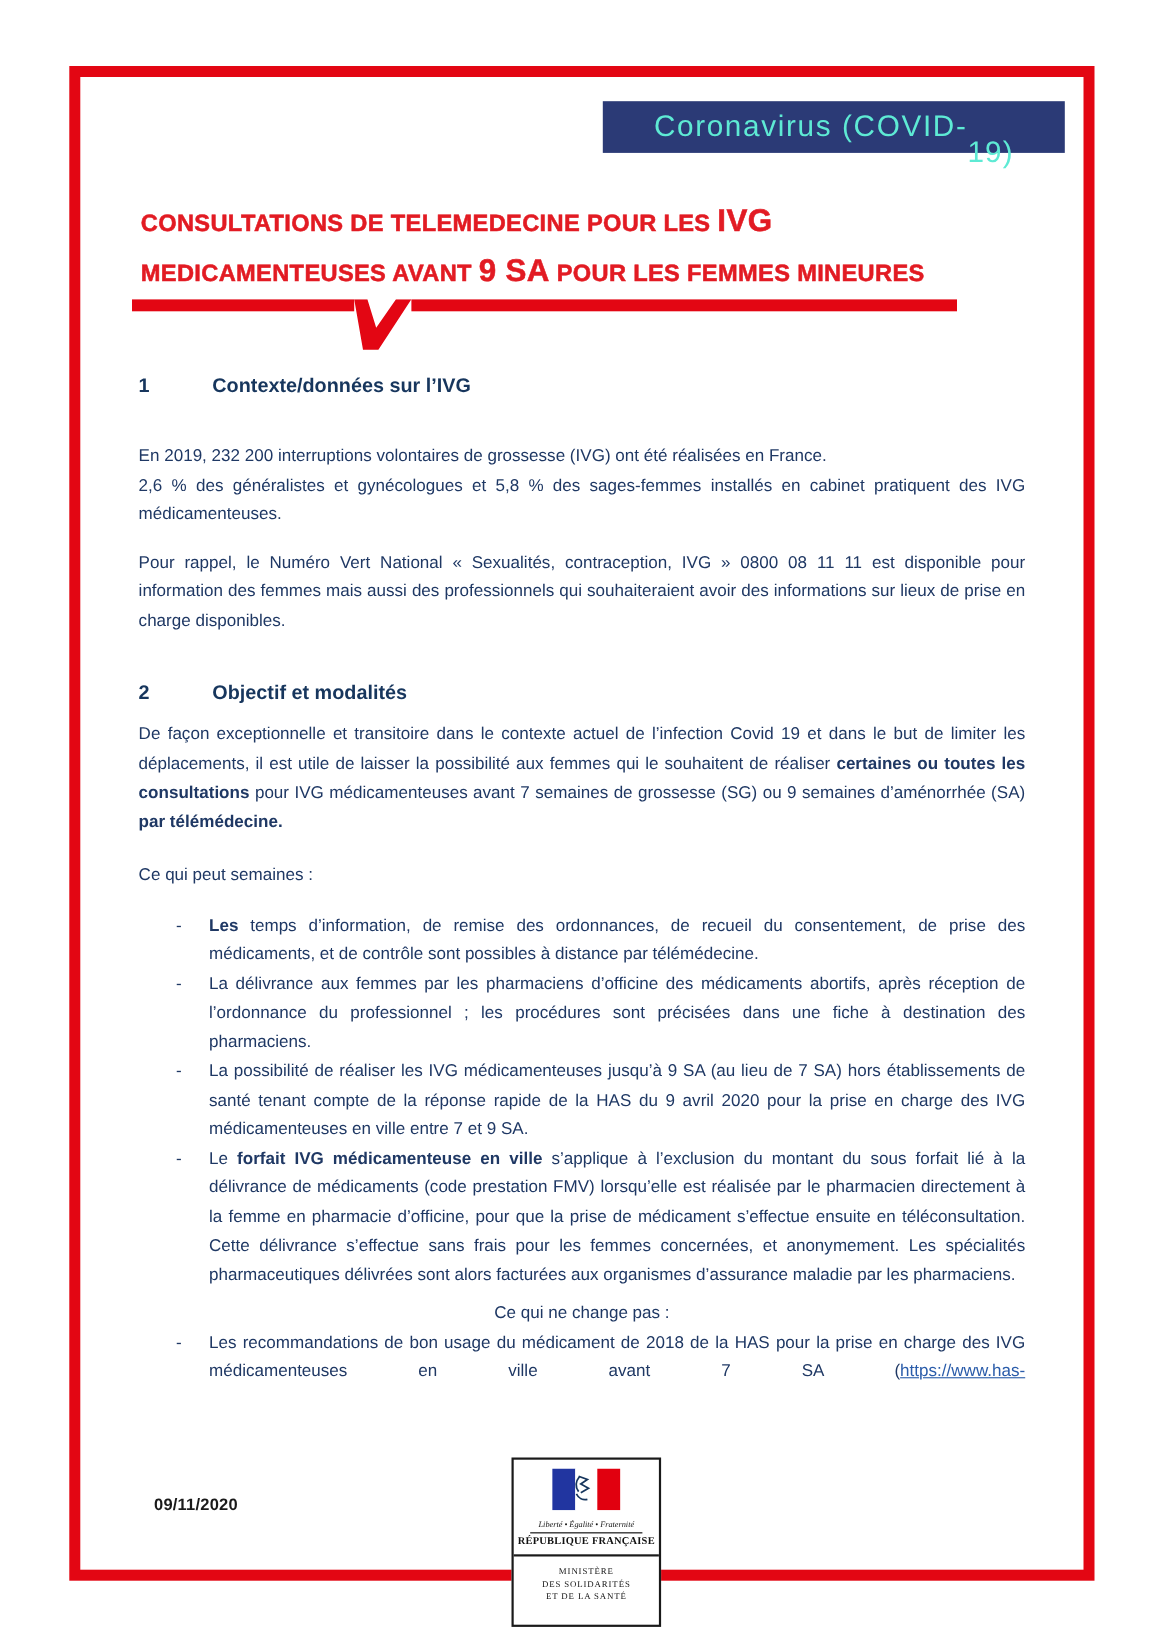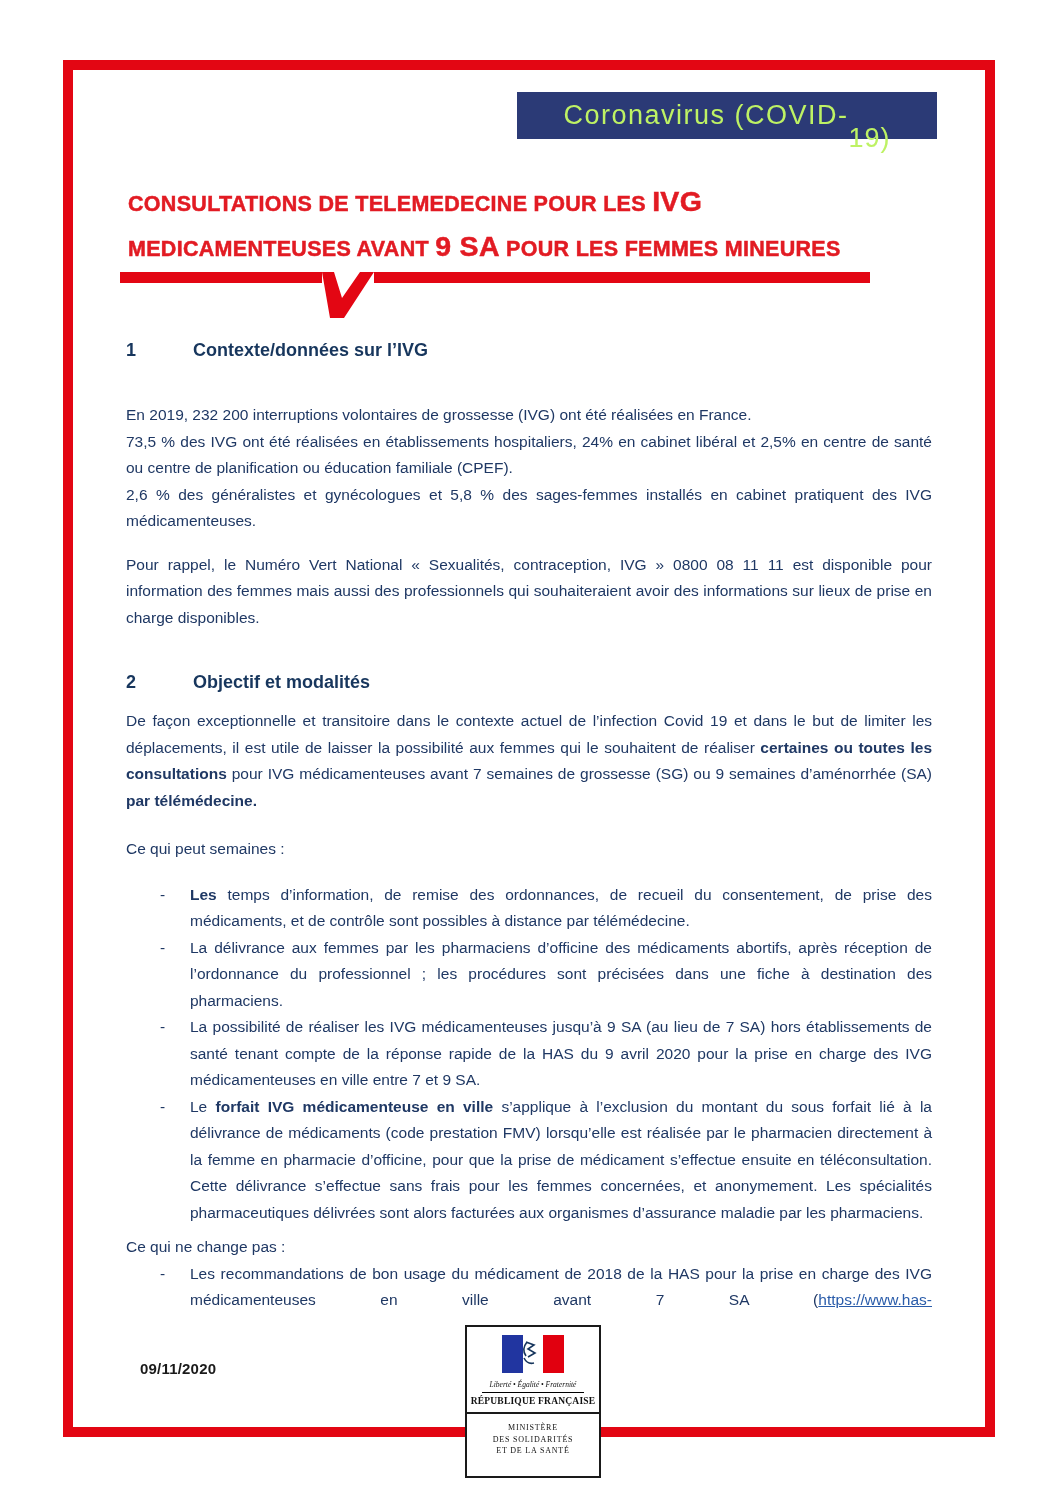--- a/index.html
+++ b/index.html
@@ -1,38 +1,38 @@
 <!DOCTYPE html>
 <html style="--accent_red: #E30613; --title_red: #E21B23; --banner_navy: #2B3A76; --text_navy: #1F3864; --heading_navy: #17365D; --link_blue: #2A5CAA; --flag_blue: #2135A0; --flag_red: #E1000F;"><head>
 <meta charset="utf-8">
 <style>
   html,body{margin:0;padding:0;background:#fff;}
   .page{position:relative;width:1058px;height:1497px;background:#fff;overflow:hidden;
         font-family:"Liberation Sans",sans-serif;}
   .frame{position:absolute;left:63px;top:60px;width:932px;height:1377px;box-sizing:border-box;
          border:10px solid var(--accent_red);}
-  .banner{position:absolute;left:517px;top:92px;width:420px;height:47px;
-          background:var(--banner_navy);color:#bef264;display:flex;align-items:center;justify-content:center;
+  .banner{position:absolute;left:548px;top:92px;width:420px;height:47px;
+          background:var(--banner_navy);color:#5eead4;display:flex;align-items:center;justify-content:center;
           font-size:27px;letter-spacing:1.5px;}
   .banner-small{font-size:27px;letter-spacing:1px;margin-top:46px;}
   .doc-title{position:absolute;left:128px;top:181px;width:800px;color:var(--title_red);
              font-weight:900;-webkit-text-stroke:0.5px;letter-spacing:0.3px;line-height:40px;}
   .t-small{font-size:21.5px;}
   .t-big{font-size:28.5px;}
   .title-bar{position:absolute;left:120px;top:272px;}
   .content{position:absolute;left:126px;top:338px;width:806px;color:var(--text_navy);
            font-size:15.5px;line-height:26.5px;}
   .section-heading{display:flex;font-size:18px;font-weight:bold;color:var(--heading_navy);line-height:24px;}
   .sec-num{width:67px;flex:none;}
   .h1{margin-bottom:40px;}
   .h2{margin-top:39px;margin-bottom:14px;}
   .body-p{margin:0;text-align:justify;}
   .p-numero{margin-top:17px;}
   .label{margin:22px 0 0 0;}
-  .label.tight{margin-top:8px;}
+  .label.tight{margin-top:8px;text-align:center;}
   .bullets{margin-top:19px;}
   .li{display:flex;padding-left:34px;}
   .dash{width:30px;flex:none;}
   .li-text{flex:1;text-align:justify;}
   .justify-last{text-align-last:justify;}
   .b{font-weight:bold;}
   .link{color:var(--link_blue);text-decoration:underline;cursor:pointer;}
   .date{position:absolute;left:140px;top:1360px;font-size:15px;font-weight:bold;color:#1a1a1a;letter-spacing:0.2px;}
   .gov-logo{position:absolute;left:465px;top:1325px;width:136px;box-sizing:border-box;background:#fff;
             border:2px solid #1a1a1a;text-align:center;z-index:3;}
@@ -67,21 +67,20 @@
   </svg>
 
   <div class="content">
 
     <div class="section-heading h1">
       <span class="sec-num">1</span>
       <span class="sec-title">Contexte/données sur l’IVG</span>
     </div>
 
     <p class="body-p">En 2019, 232 200 interruptions volontaires de grossesse (IVG) ont été réalisées en France.</p>
-    <p class="body-p">73,5 % des IVG ont été réalisées en établissements hospitaliers, 24% en cabinet libéral et 2,5% en centre de santé ou centre de planification ou éducation familiale (CPEF).</p>
     <p class="body-p">2,6 % des généralistes et gynécologues et 5,8 % des sages-femmes installés en cabinet pratiquent des IVG médicamenteuses.</p>
 
     <p class="body-p p-numero">Pour rappel, le Numéro Vert National « Sexualités, contraception, IVG » 0800 08 11 11 est disponible pour information des femmes mais aussi des professionnels qui souhaiteraient avoir des informations sur lieux de prise en charge disponibles.</p>
 
     <div class="section-heading h2">
       <span class="sec-num">2</span>
       <span class="sec-title">Objectif et modalités</span>
     </div>
 
     <p class="body-p"><span>De façon exceptionnelle et transitoire dans le contexte actuel de l’infection Covid 19 et dans le but de limiter les déplacements, il est utile de laisser la possibilité aux femmes qui le souhaitent de réaliser </span><span class="b">certaines ou toutes les consultations</span><span> pour IVG médicamenteuses avant 7 semaines de grossesse (SG) ou 9 semaines d’aménorrhée (SA) </span><span class="b">par télémédecine.</span></p>

